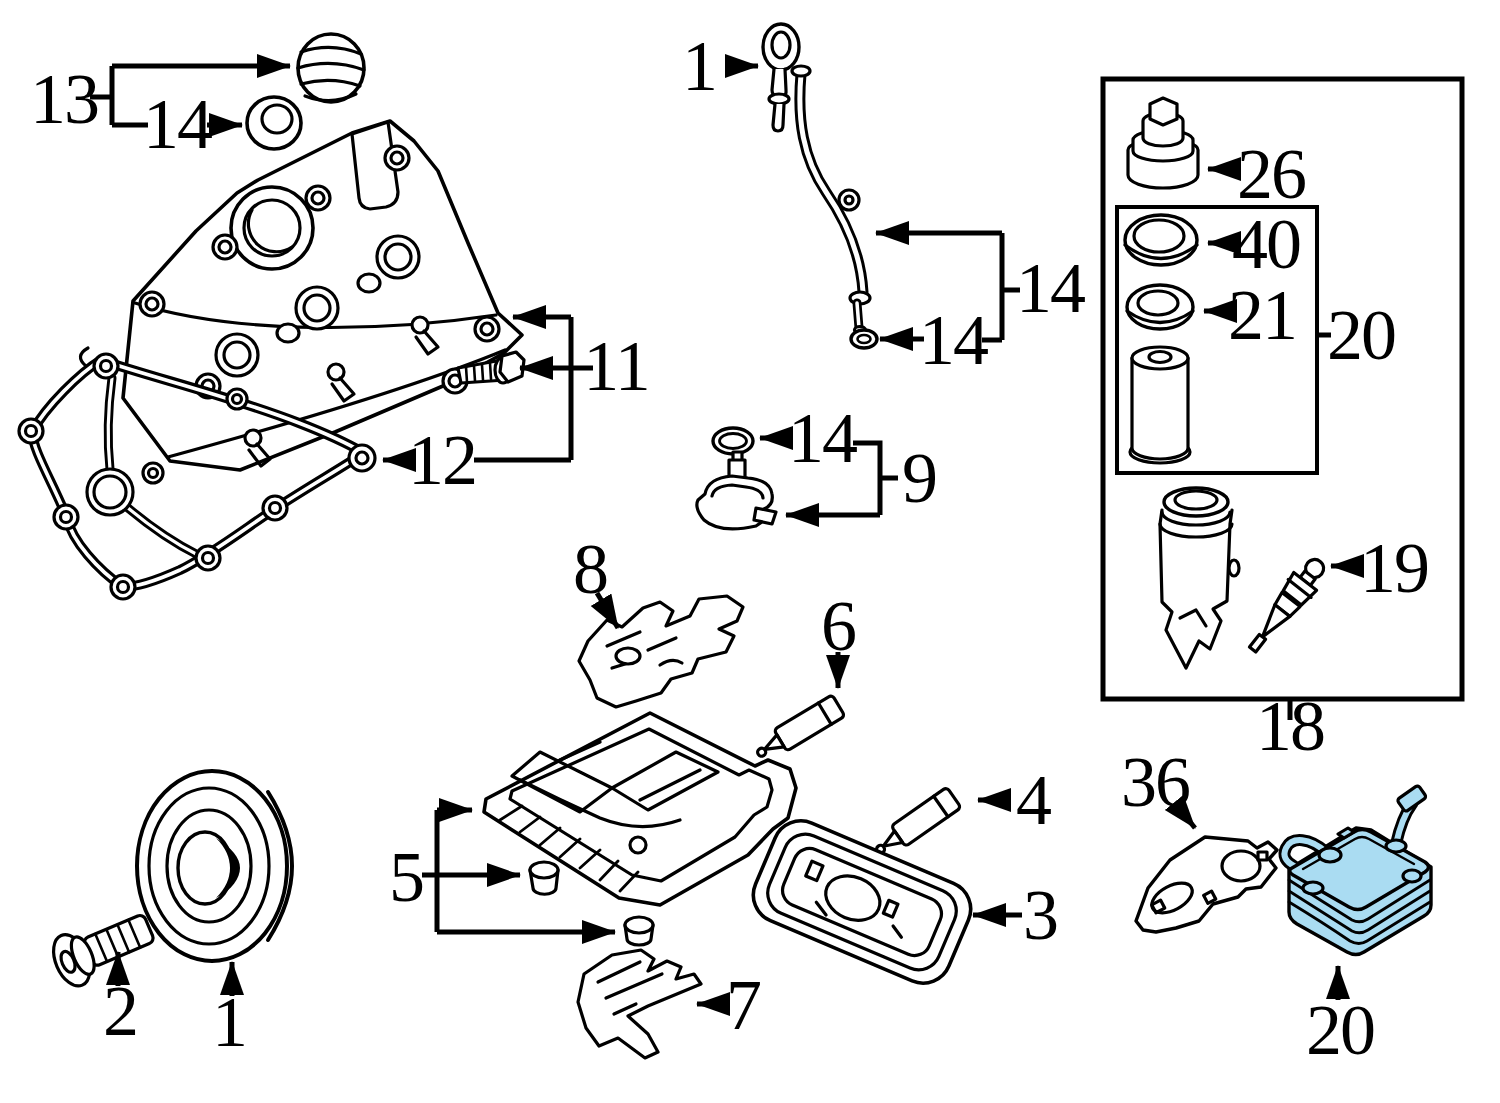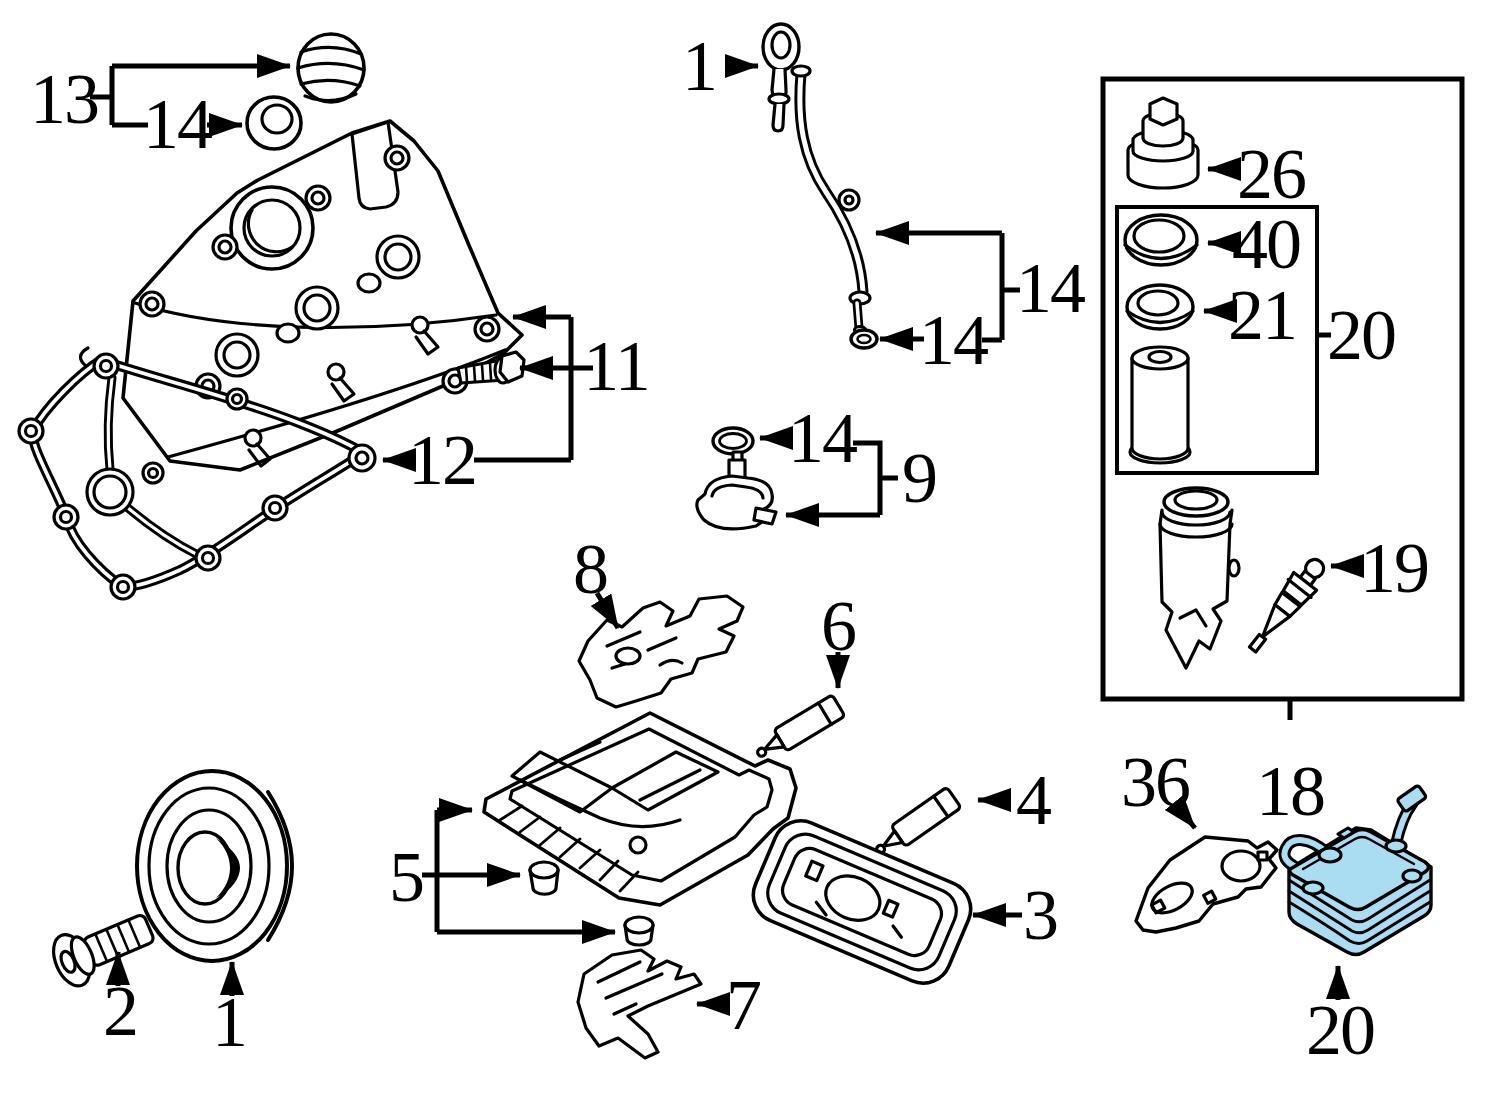--- a/index.html
+++ b/index.html
@@ -358,21 +358,21 @@
   <div class="callout" style="left:590px;top:569px">8</div>
   <div class="callout" style="left:919px;top:478px">9</div>
   <div class="callout" style="left:822px;top:438px">14</div>
   <div class="callout" style="left:616px;top:366px">11</div>
   <div class="callout" style="left:442px;top:460px">12</div>
   <div class="callout" style="left:64px;top:99px">13</div>
   <div class="callout" style="left:177px;top:124px">14</div>
   <div class="callout" style="left:699px;top:66px">1</div>
   <div class="callout" style="left:1050px;top:288px">14</div>
   <div class="callout" style="left:953px;top:340px">14</div>
-  <div class="callout" style="left:1290px;top:791px">18</div>
+  <div class="callout" style="left:1290px;top:726px">18</div>
   <div class="callout" style="left:1394px;top:568px">19</div>
   <div class="callout" style="left:1361px;top:335px">20</div>
   <div class="callout" style="left:1262px;top:315px">21</div>
   <div class="callout" style="left:1271px;top:174px">26</div>
   <div class="callout" style="left:1266px;top:244px">40</div>
   <div class="callout" style="left:1340px;top:1030px">20</div>
   <div class="callout" style="left:1155px;top:782px">36</div>
 </div>
 
 </div>

